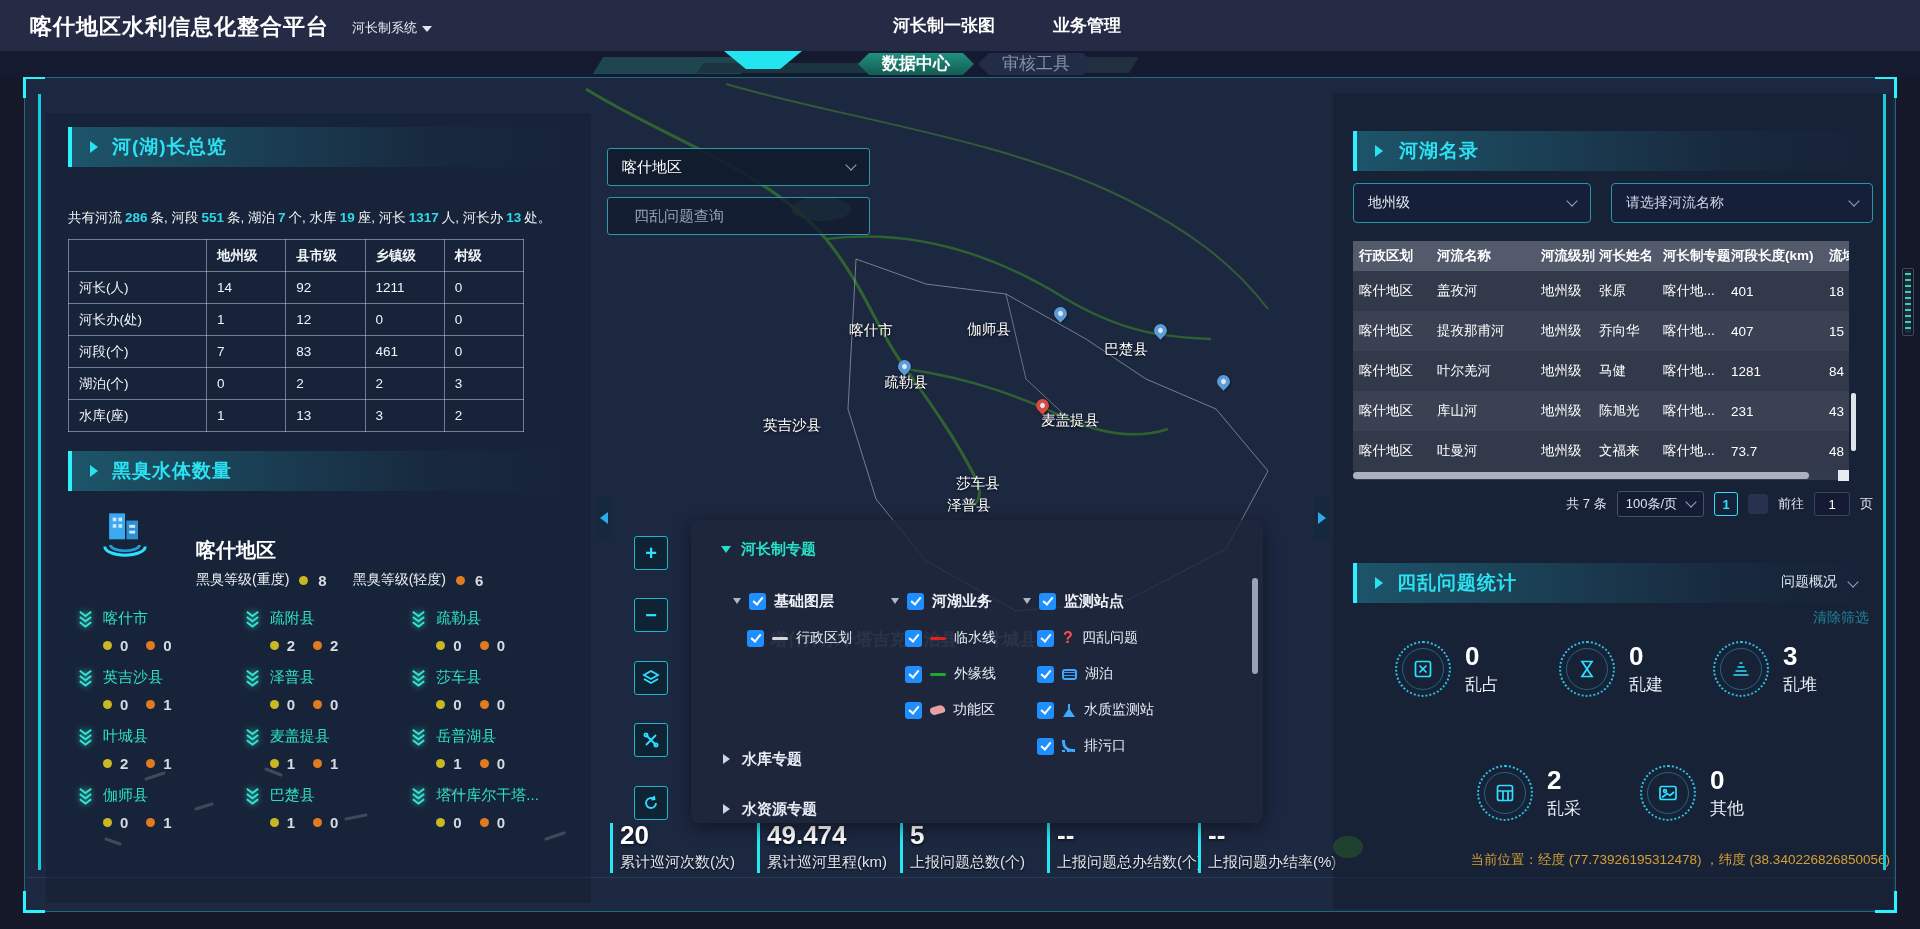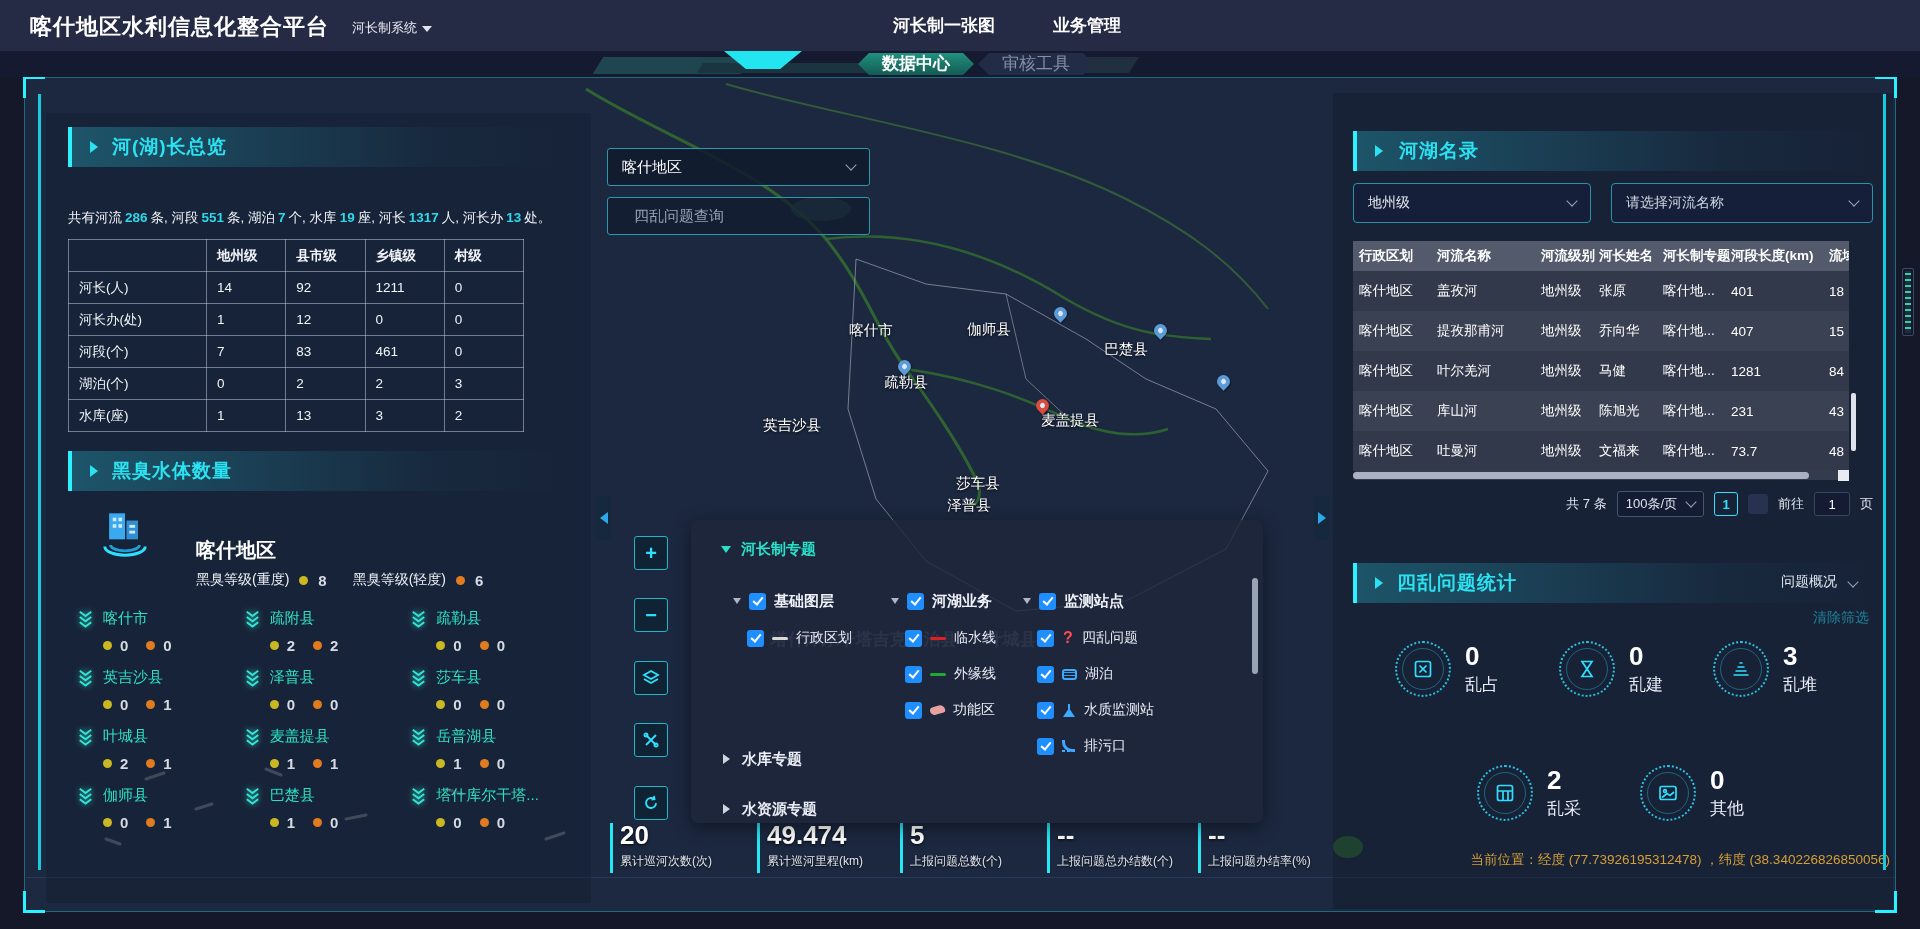--- a/index.html
+++ b/index.html
@@ -96,21 +96,21 @@
   .icon-outlet::after { content:""; position:absolute; left:0; bottom:0; width:13px; height:2px; background:repeating-linear-gradient(90deg,#3da9ff 0 3px,transparent 3px 5px); }
   .lp-collapsed { position:absolute; left:32px; top:214px; }
   .lp-theme { display:flex; align-items:center; gap:12px; height:50px; font-size:15px; font-weight:bold; color:#e9edf5; cursor:pointer; }
   .lp-theme .tri { width:0; height:0; border-top:5px solid transparent; border-bottom:5px solid transparent; border-left:7px solid #cfd6e2; }
   .lp-scroll { position:absolute; right:5px; top:58px; width:6px; height:96px; background:#98a3b4; border-radius:3px; }
 
   
   .map-stat { position:absolute; top:743px; padding-left:10px; z-index:5; }
   .map-stat::before { content:""; position:absolute; left:0; top:2px; width:3px; height:50px; background:#26e8f5; }
   .map-stat .v { font-size:26px; font-weight:bold; color:#fff; text-shadow:0 1px 3px rgba(0,0,0,.8); line-height:28px; }
-  .map-stat .l { font-size:12px; color:rgba(243,246,252,.92); text-shadow:0 1px 2px rgba(0,0,0,.8); margin-top:4px; white-space:nowrap; }
+  .map-stat .l { font-size:15px; color:rgba(243,246,252,.92); text-shadow:0 1px 2px rgba(0,0,0,.8); margin-top:4px; white-space:nowrap; }
 
   .footer-strip { position:absolute; left:1px; bottom:1px; width:1868px; height:33px; background:#1d2940; border-top:1px solid #2a3a5a; z-index:4; }
 
   
   .side-panel { position:absolute; z-index:10; background:rgba(17,27,45,.40); }
   .sec-head { position:relative; height:40px; border-left:4px solid #2ff0ff; display:flex; align-items:center; gap:14px; padding-left:18px;
     background:linear-gradient(90deg, rgba(42,200,220,.30), rgba(42,200,220,.04) 72%, rgba(42,200,220,0)); }
   .sec-head .tri { width:0; height:0; border-top:6px solid transparent; border-bottom:6px solid transparent; border-left:8px solid #2be2f2; }
   .sec-head .t { font-size:19px; font-weight:bold; color:#2be2f2; letter-spacing:1px; }
 

